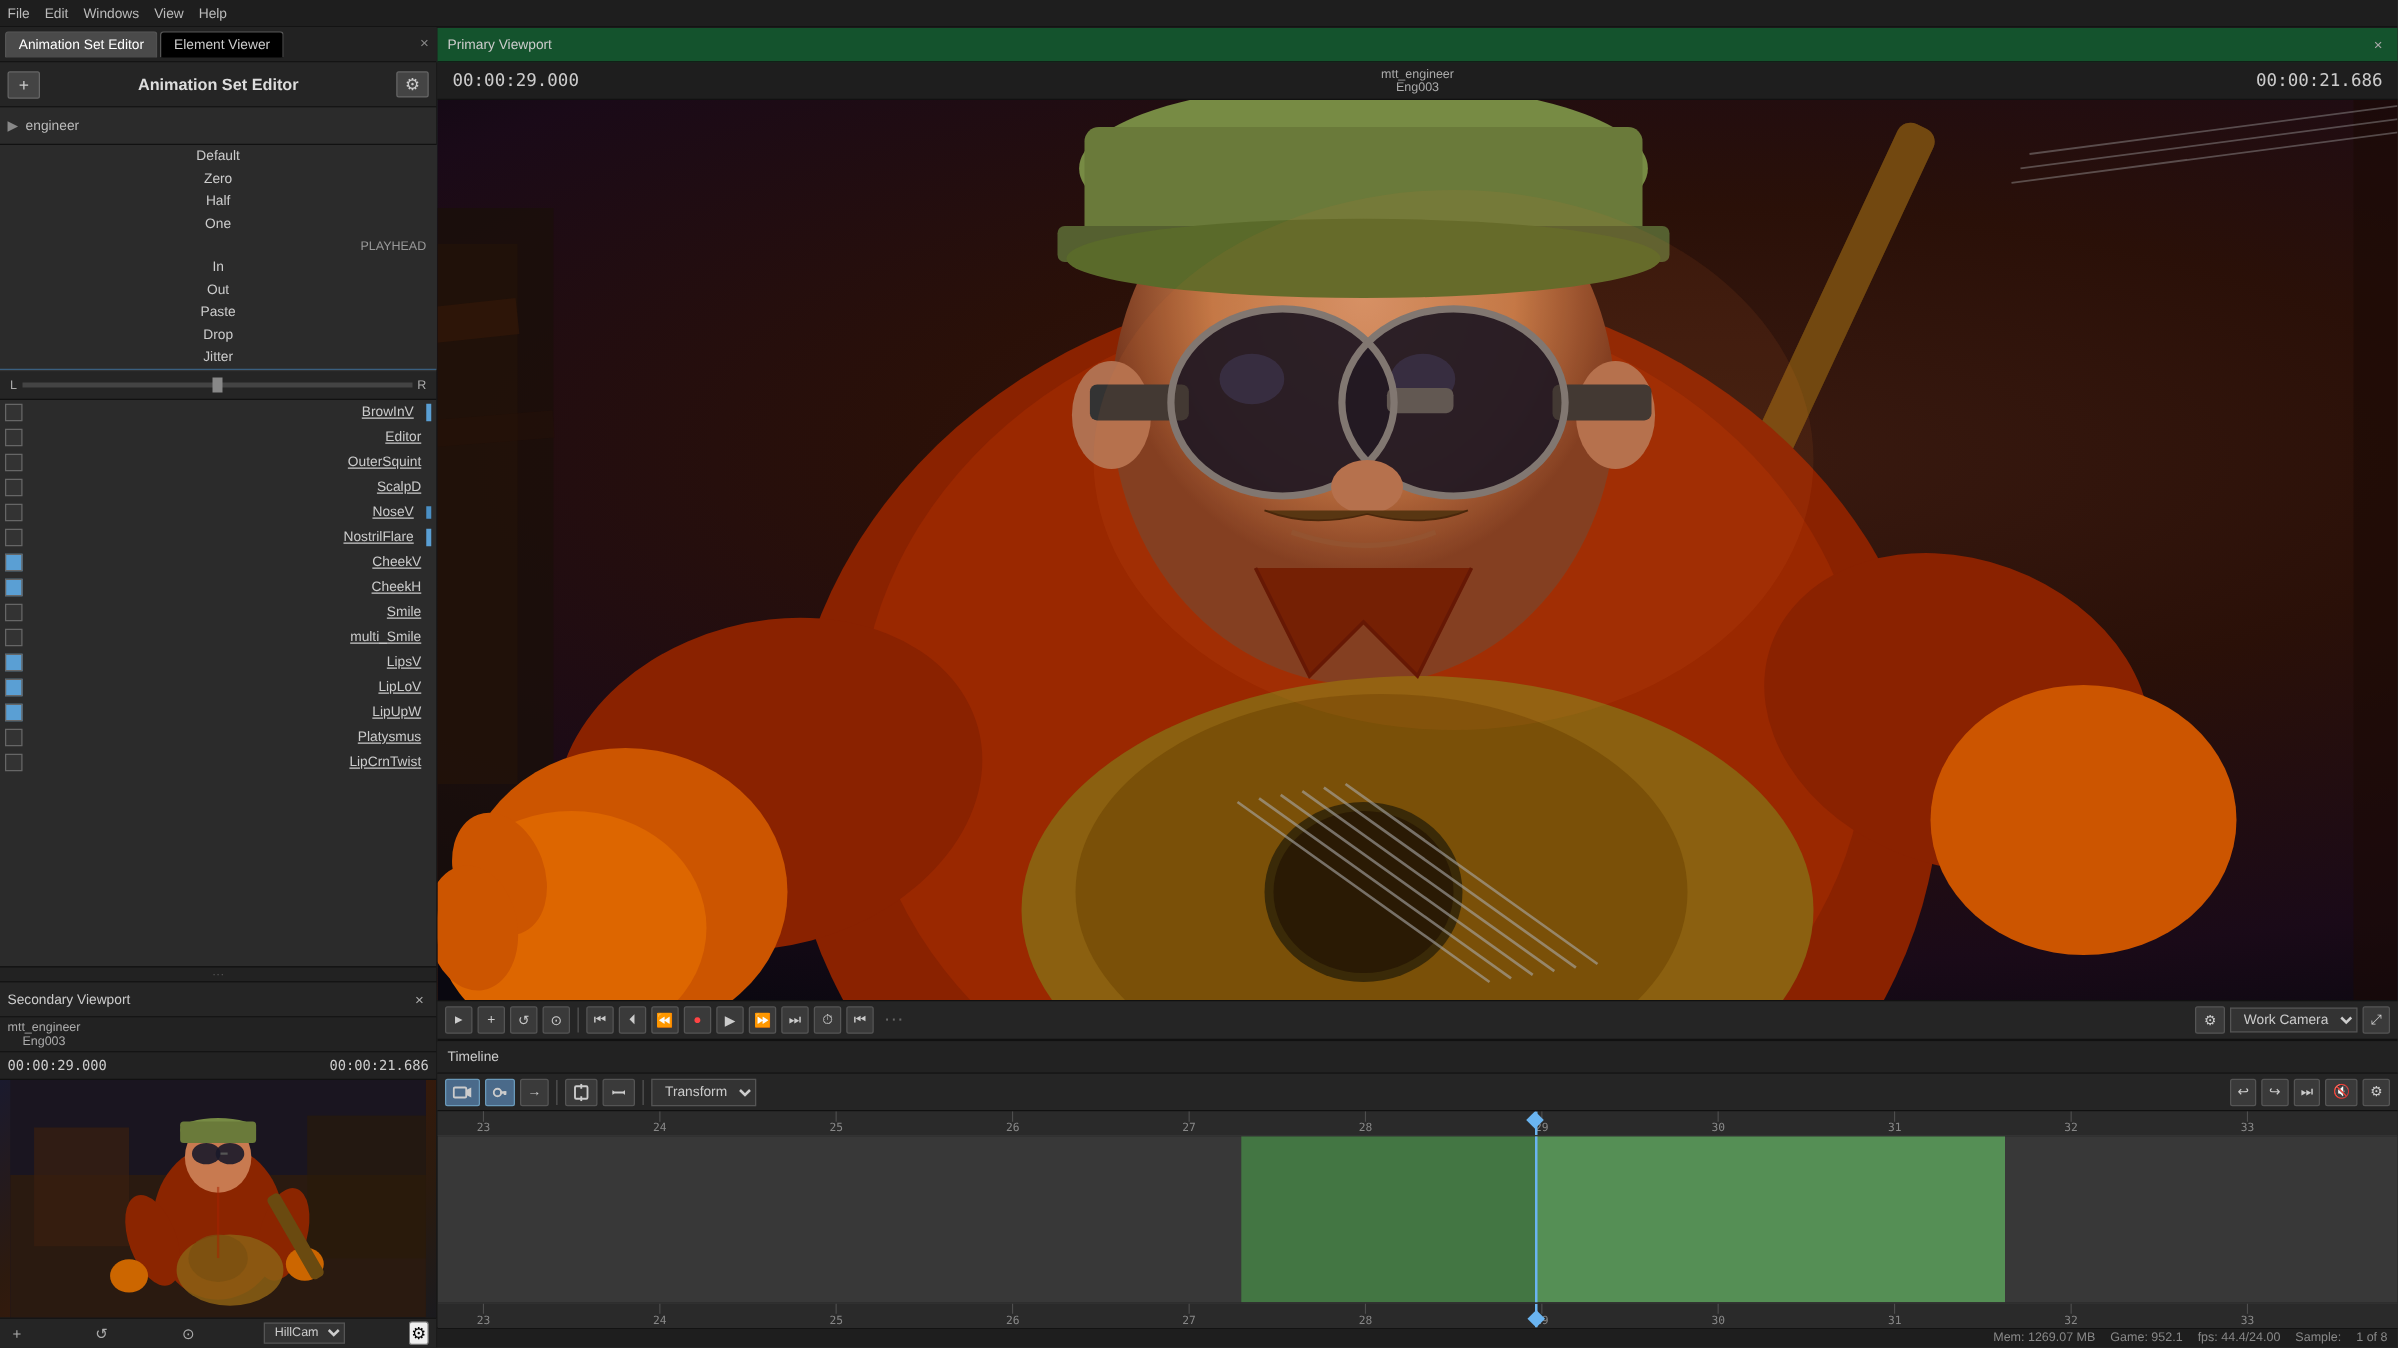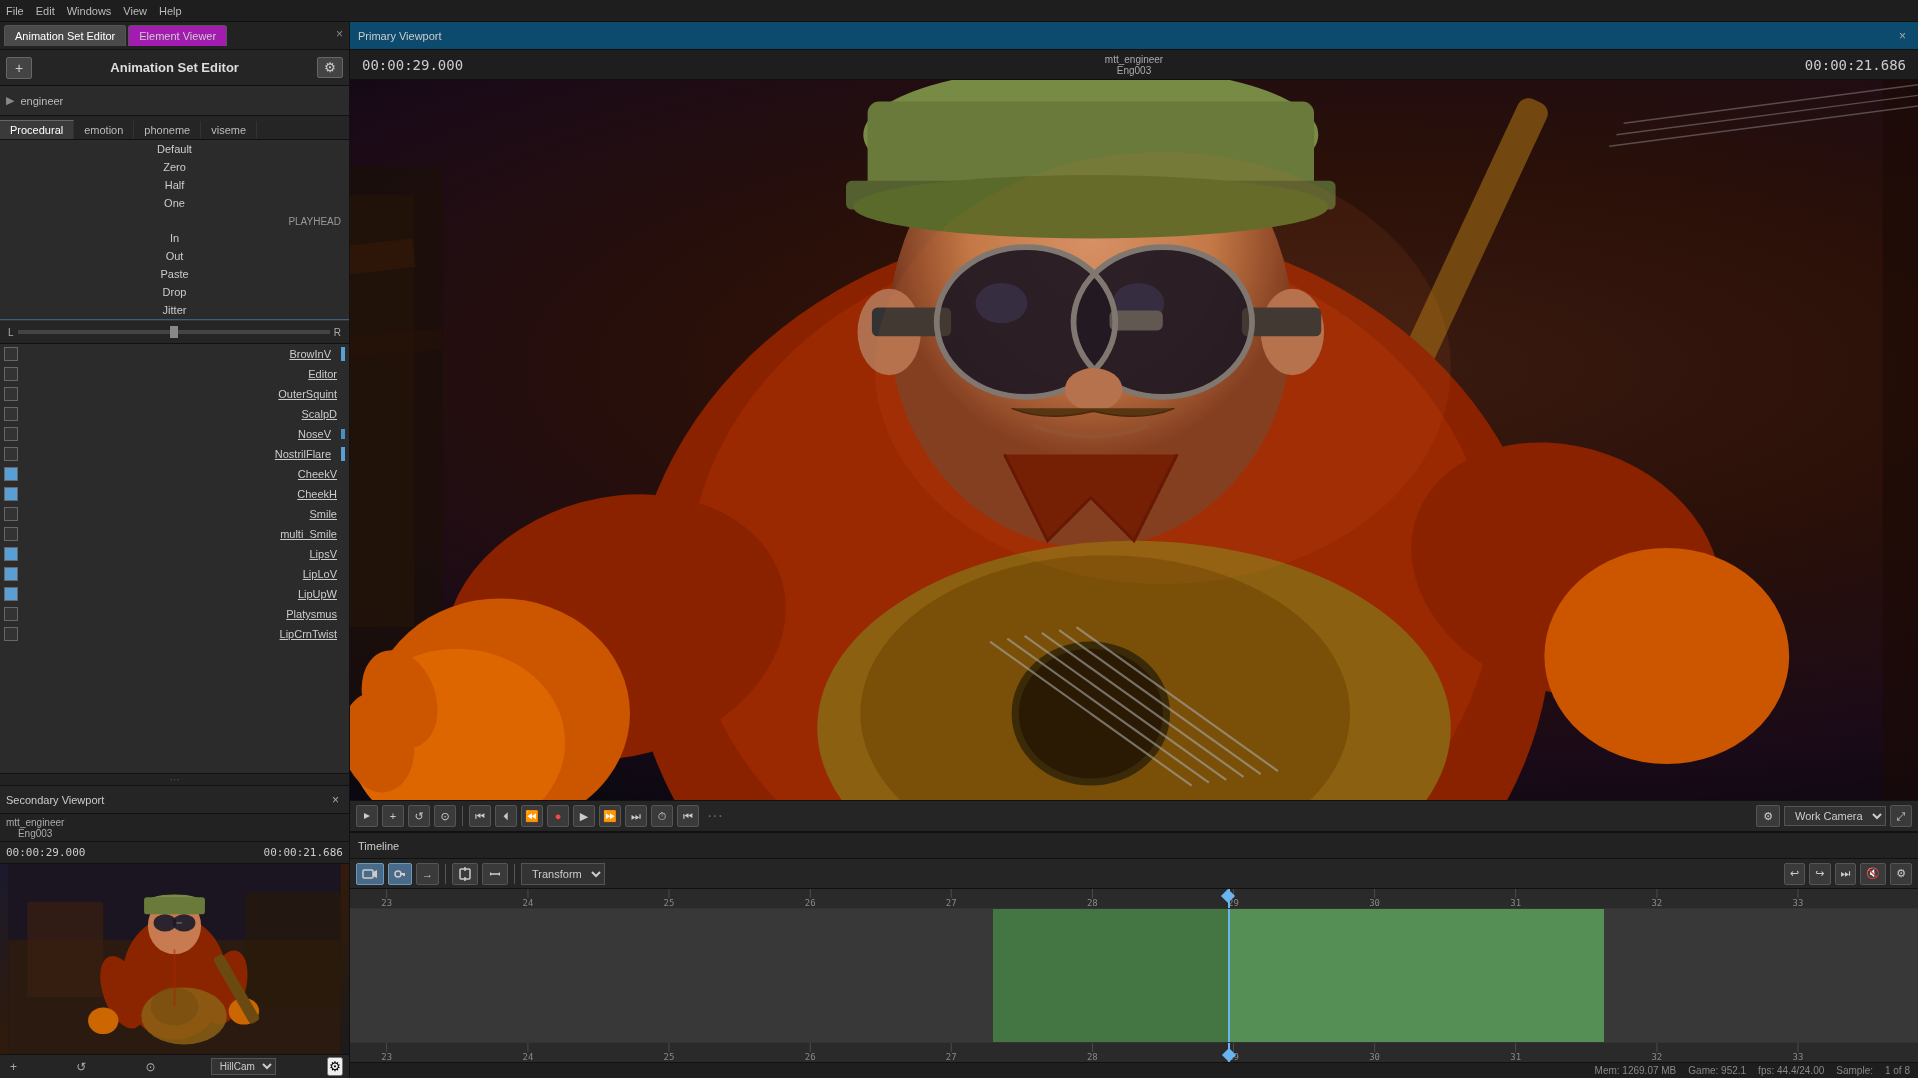--- a/index.html
+++ b/index.html
@@ -51,21 +51,21 @@
       align-items: center;
       background: #222;
       border-bottom: 1px solid #111;
       height: 28px;
       padding: 0 4px;
       gap: 2px;
       position: relative;
     }
     .tab-item {
       padding: 4px 10px;
-      background: #a21caf;
+      background: #000000;
       border: 1px solid #555;
       border-bottom: none;
       cursor: pointer;
       color: #ccc;
       font-size: 11px;
       border-radius: 3px 3px 0 0;
     }
     .tab-item.active {
       background: #4a4a4a;
       color: #fff;
@@ -335,21 +335,21 @@
       flex: 1;
       display: flex;
       flex-direction: column;
     }
 
     
     #pv-header {
       display: flex;
       align-items: center;
       justify-content: space-between;
-      background: #0c4a6e;
+      background: #14532d;
       border-bottom: 1px solid #111;
       height: 28px;
       padding: 0 8px;
     }
     #pv-title {
       font-size: 11px;
       color: #ccc;
     }
     #pv-timecodes {
       display: flex;
@@ -624,26 +624,20 @@
       <button id="ase-add-btn">+</button>
       <span id="ase-title">Animation Set Editor</span>
       <button id="ase-settings-btn">⚙</button>
     </div>
 
     <div id="engineer-tree">
       <span style="margin-right:6px;color:#888;">▶</span>
       <span>engineer</span>
     </div>
 
-    <div id="sub-tabs">
-      <div class="sub-tab active">Procedural</div>
-      <div class="sub-tab">emotion</div>
-      <div class="sub-tab">phoneme</div>
-      <div class="sub-tab">viseme</div>
-    </div>
 
     <div id="proc-list" style="max-height:180px;">
       <div class="proc-item">Default</div>
       <div class="proc-item">Zero</div>
       <div class="proc-item">Half</div>
       <div class="proc-item">One</div>
       <div class="proc-group-label">Playhead</div>
       <div class="proc-item">In</div>
       <div class="proc-item">Out</div>
       <div class="proc-item">Paste</div>

